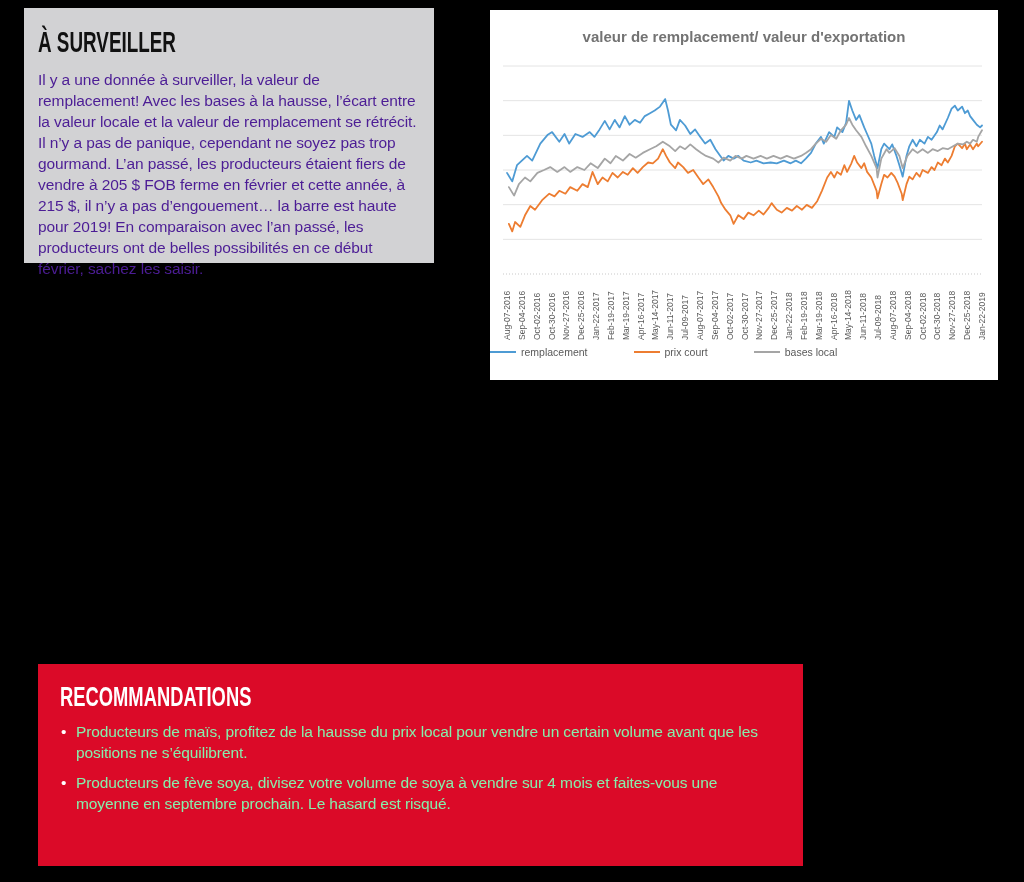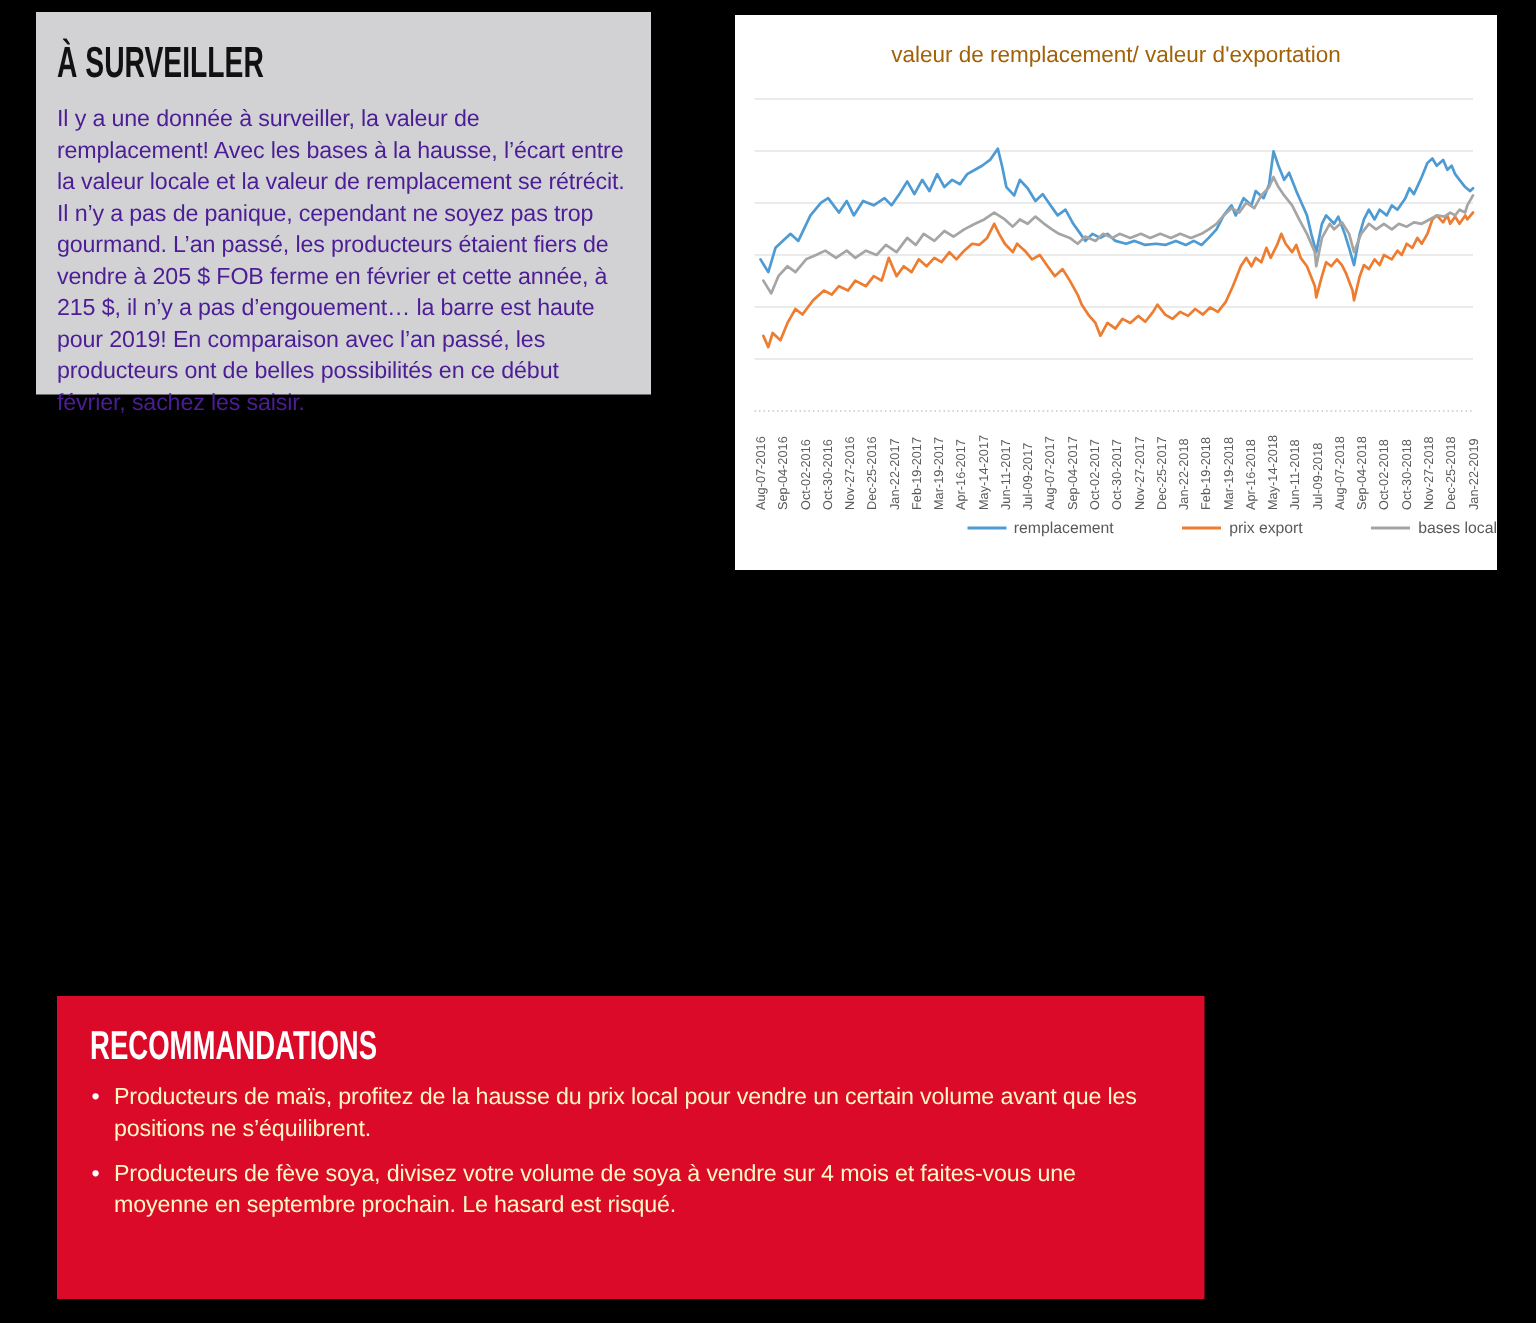--- a/index.html
+++ b/index.html
@@ -6,34 +6,34 @@
   body{width:1024px;height:882px;position:relative;overflow:hidden;
        font-family:"Liberation Sans",sans-serif;}
   .watch-box{position:absolute;left:24px;top:8px;width:410px;height:255px;
        background:#D2D2D4;box-sizing:border-box;padding:12px 14px;}
   .watch-box h1{margin:6px 0 10px 0;font-size:29px;font-weight:700;color:#111;
        letter-spacing:0px;transform:scaleX(0.65);transform-origin:0 50%;white-space:nowrap;}
   .watch-box p{margin:0;font-size:15.5px;line-height:21px;color:#4c1d95;letter-spacing:-0.1px;}
   .chart-panel{position:absolute;left:490px;top:10px;width:508px;height:370px;
        background:#fff;box-sizing:border-box;}
   .chart-title{height:44px;box-sizing:border-box;padding-top:18px;text-align:center;
-       font-size:15px;color:#a16207;}
+       font-size:15px;color:#737373;font-weight:bold;}
   #chart-svg{display:block;width:508px;height:290px;}
-  .legend{height:36px;display:flex;justify-content:flex-end;align-items:flex-start;
+  .legend{height:36px;display:flex;justify-content:flex-start;align-items:flex-start;
        padding-top:2px;gap:46px;}
   .legend-item{display:flex;align-items:center;gap:5px;}
   .legend-swatch{display:inline-block;width:26px;height:2px;}
   .legend-label{font-size:10.5px;color:#595959;}
   .reco-box{position:absolute;left:38px;top:664px;width:765px;height:202px;
        background:#DB0A28;box-sizing:border-box;padding:14px 22px;}
   .reco-box h2{margin:4px 0 8px 0;font-size:27px;font-weight:700;color:#fff;
        transform:scaleX(0.68);transform-origin:0 50%;white-space:nowrap;}
   .reco-box ul{margin:6px 0 0 0;padding:0;list-style:none;}
   .reco-box li{position:relative;padding-left:16px;margin-bottom:9px;
-       font-size:15.5px;line-height:21px;color:#fef9c3;letter-spacing:-0.1px;}
+       font-size:15.5px;line-height:21px;color:#86efac;letter-spacing:-0.1px;}
   .reco-box li::before{content:"•";position:absolute;left:1px;top:0;color:#fff;}
 </style>
 </head>
 <body>
 
 <div>
 
   <section class="watch-box">
     <h1>À SURVEILLER</h1>
     <p>Il y a une donnée à surveiller, la valeur de remplacement! Avec les bases à la hausse, l’écart entre la valeur locale et la valeur de remplacement se rétrécit. Il n’y a pas de panique, cependant ne soyez pas trop gourmand. L’an passé, les producteurs étaient fiers de vendre à 205 $ FOB ferme en février et cette année, à 215 $, il n’y a pas d’engouement… la barre est haute pour 2019! En comparaison avec l’an passé, les producteurs ont de belles possibilités en ce début février, sachez les saisir.</p>
@@ -86,21 +86,21 @@
         <polyline points="18.9,169.9 22.2,177.4 25.1,168.0 30.3,172.8 35.0,161.3 40.3,152.0 45.0,155.7 52.1,146.2 59.3,139.7 64.5,142.4 69.3,136.8 75.4,139.7 80.2,133.1 87.3,136.8 92.5,130.1 97.8,133.1 102.5,117.9 107.7,130.1 112.5,123.5 117.7,127.4 122.5,118.9 127.7,123.5 132.9,117.9 137.7,120.8 142.9,114.1 147.6,118.9 152.8,113.1 158.1,108.5 162.8,109.3 168.1,104.6 172.8,95.2 176.1,101.9 179.9,108.5 185.2,114.1 188.0,108.5 193.2,113.1 198.0,118.9 203.2,116.0 208.4,123.5 213.2,130.1 218.4,125.4 223.2,133.1 228.4,142.4 231.2,149.1 235.5,155.7 240.3,161.3 243.6,169.9 248.3,161.3 253.6,165.1 258.3,158.6 263.5,161.3 268.8,156.6 273.5,160.5 278.7,153.9 281.6,149.1 286.8,155.7 291.6,158.6 296.8,153.9 302.0,156.6 306.8,152.0 312.0,155.7 316.7,150.9 321.9,153.9 327.2,147.2 331.9,136.8 337.2,123.5 340.9,117.9 344.3,123.5 347.1,117.9 350.9,120.8 354.3,111.2 357.1,117.9 361.4,109.3 364.2,101.9 367.1,108.5 371.4,114.1 374.2,109.3 377.1,117.9 381.3,123.5 386.6,136.8 387.5,144.3 391.3,130.1 394.1,120.8 397.5,123.5 401.3,118.9 404.6,122.7 407.4,128.3 411.7,139.7 412.7,146.2 416.5,130.1 419.3,122.7 422.6,125.4 426.4,118.9 429.8,122.7 432.6,116.0 437.9,118.9 441.6,113.1 444.5,116.0 447.8,108.5 451.6,111.2 454.9,104.6 457.8,108.5 461.6,101.9 464.9,92.3 467.8,89.6 472.1,94.2 474.9,89.6 476.8,95.2 480.1,90.4 483.0,95.2 486.8,89.6 488.2,92.3 492.0,87.7" fill="none" stroke="#ED7D31" stroke-width="1.8" stroke-linejoin="round" stroke-linecap="round"></polyline>
         <polyline points="18.9,133.1 24.1,141.6 28.9,130.1 35.0,123.5 40.3,127.4 47.4,118.9 54.0,116.0 60.2,113.1 67.3,117.9 74.5,113.1 80.2,117.9 87.3,113.1 94.4,116.0 100.6,109.3 107.7,114.1 114.8,104.6 120.5,109.3 125.8,101.9 132.9,106.6 139.6,100.0 145.7,103.7 152.8,98.9 160.0,95.2 166.2,92.3 172.8,87.7 179.9,92.3 185.2,97.1 189.9,92.3 195.1,95.2 200.3,90.4 206.1,95.2 211.3,98.9 216.0,101.9 223.2,104.6 228.4,108.5 233.6,103.7 240.3,106.6 245.5,101.9 251.7,104.6 256.4,101.9 263.5,104.6 270.6,101.9 276.8,104.6 283.5,101.9 290.6,104.6 296.8,101.9 303.9,104.6 311.0,101.9 315.8,98.9 321.0,95.2 325.8,89.6 331.0,84.8 336.2,87.7 340.9,81.1 346.2,84.8 350.9,76.3 356.1,70.7 359.0,64.0 362.3,70.7 366.1,76.3 371.4,82.9 376.1,92.3 381.3,101.9 386.6,114.1 387.5,123.5 391.3,104.6 396.5,95.2 399.4,98.9 404.6,94.2 409.4,101.9 412.7,114.1 417.4,101.9 422.6,95.2 427.4,98.9 432.6,95.2 437.9,98.9 442.6,95.2 447.8,97.1 452.6,94.2 457.8,95.2 463.0,92.3 467.8,89.6 473.0,90.4 476.8,87.7 480.1,89.6 483.0,85.8 486.8,87.7 488.2,82.9 492.0,76.3" fill="none" stroke="#A5A5A5" stroke-width="1.8" stroke-linejoin="round" stroke-linecap="round"></polyline>
       </svg>
     <div class="legend" id="chart-legend">
         <div class="legend-item">
           <span class="legend-swatch" style="background: rgb(78, 155, 212);"></span>
           <span class="legend-label">remplacement</span>
         </div>
         <div class="legend-item">
           <span class="legend-swatch" style="background: rgb(237, 125, 49);"></span>
-          <span class="legend-label">prix export</span>
+          <span class="legend-label">prix court</span>
         </div>
         <div class="legend-item">
           <span class="legend-swatch" style="background: rgb(165, 165, 165);"></span>
           <span class="legend-label">bases local</span>
         </div>
       </div>
   </section>
 
   <section class="reco-box">
     <h2>RECOMMANDATIONS</h2>

